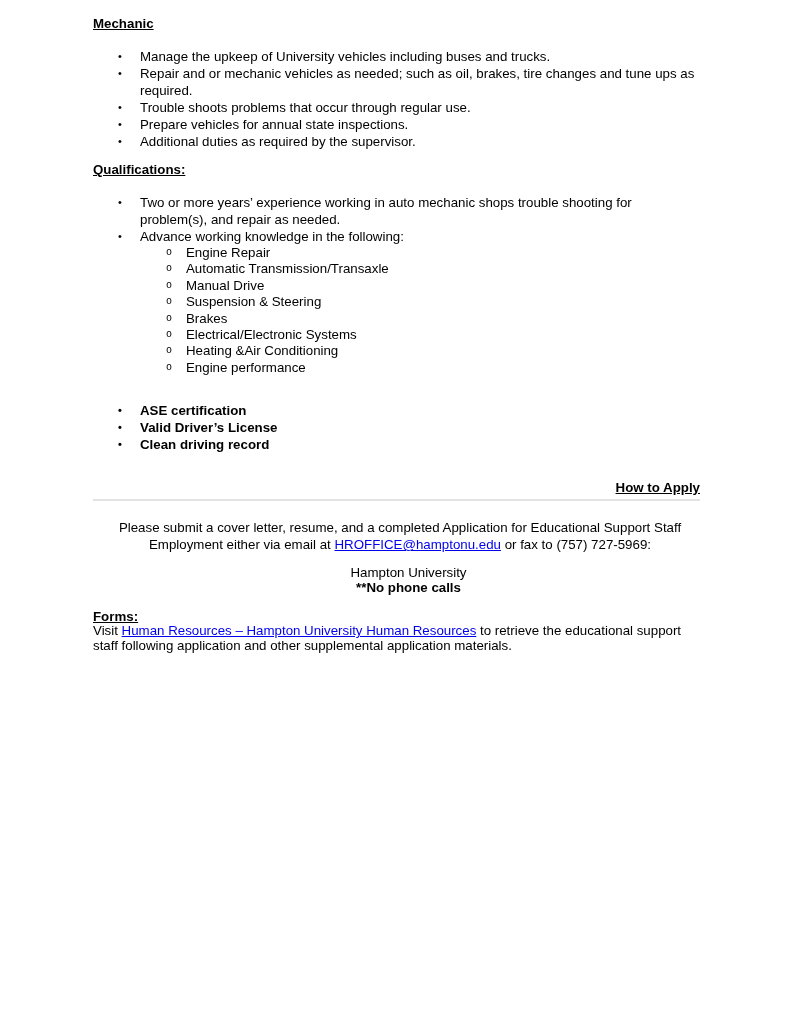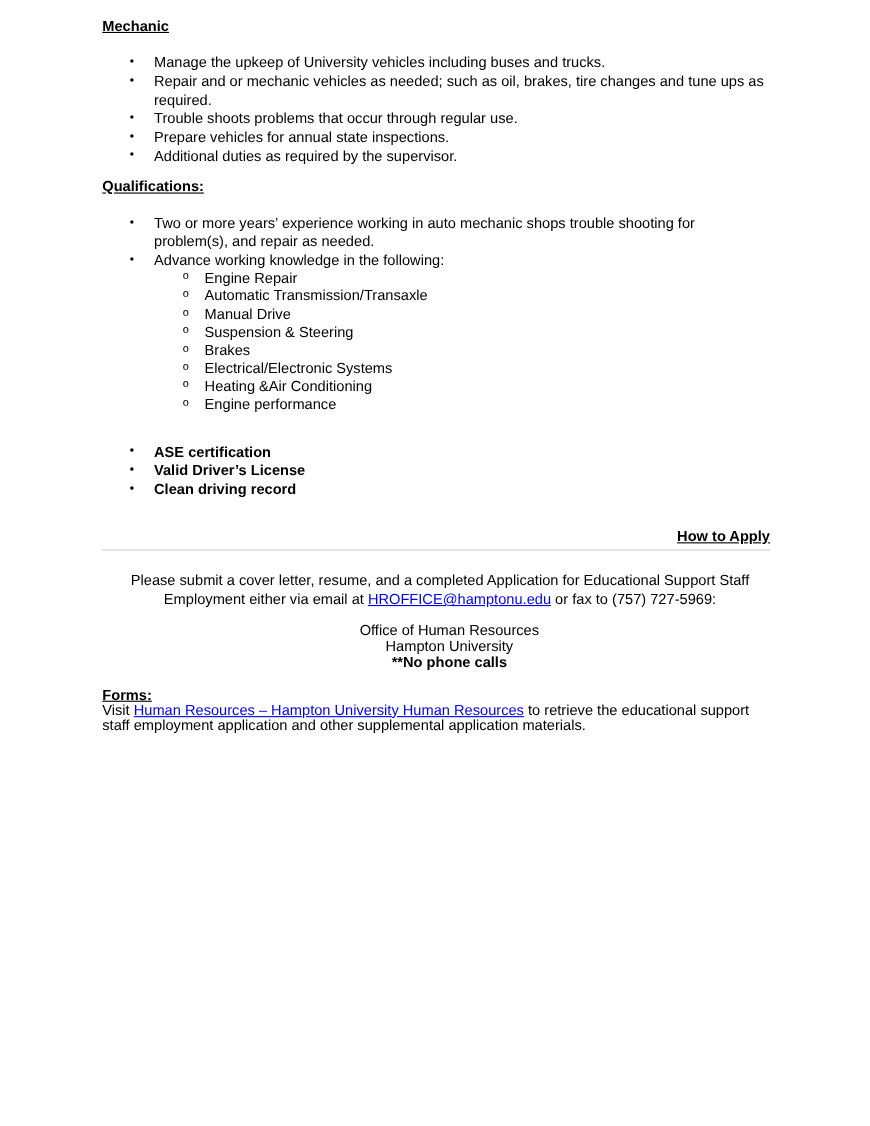--- a/index.html
+++ b/index.html
@@ -156,23 +156,22 @@
 
   <div class="gap-md"></div>
 
   <div class="hta-wrap">
     <div class="heading">How to Apply</div>
   </div>
 
   <div class="indent">
     <p class="para"><span>Please submit a cover letter, resume, and a completed Application for Educational Support Staff Employment either via email at </span><a class="link">HROFFICE@hamptonu.edu</a><span> or fax to (757) 727-5969:</span></p>
 
-    <div class="addr-line">Office of Human Resources</div>
     <div class="addr-line">Hampton University</div>
     <div class="note-line">**No phone calls</div>
   </div>
 
   <div class="gap-md"></div>
 
   <div class="heading" style="margin-bottom:0;">Forms: </div>
-  <p class="forms-para"><span>Visit </span><a class="link">Human Resources – Hampton University Human Resources</a><span> to retrieve the educational support staff employment application and other supplemental application materials.</span></p>
+  <p class="forms-para"><span>Visit </span><a class="link">Human Resources – Hampton University Human Resources</a><span> to retrieve the educational support staff following application and other supplemental application materials.</span></p>
 
 </div>
 
 </body></html>

